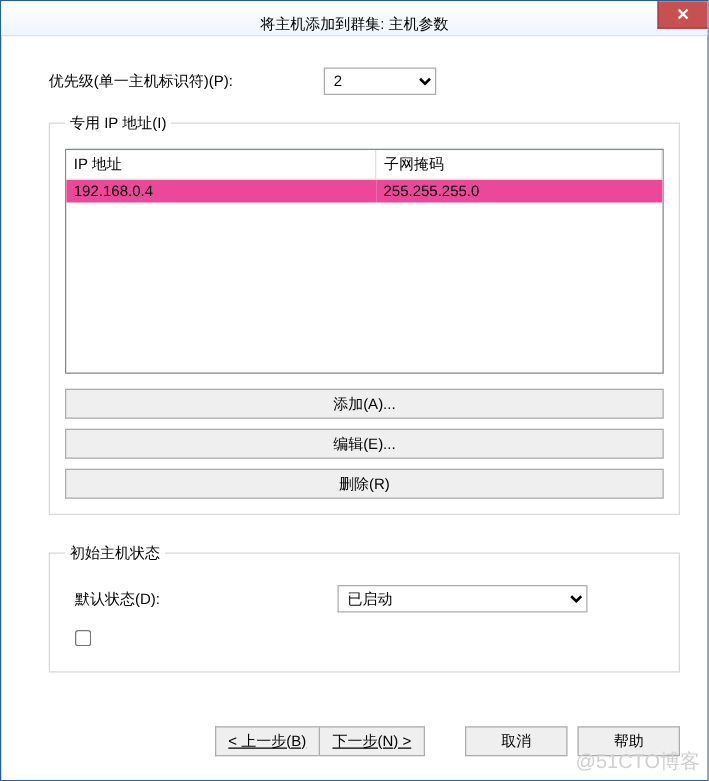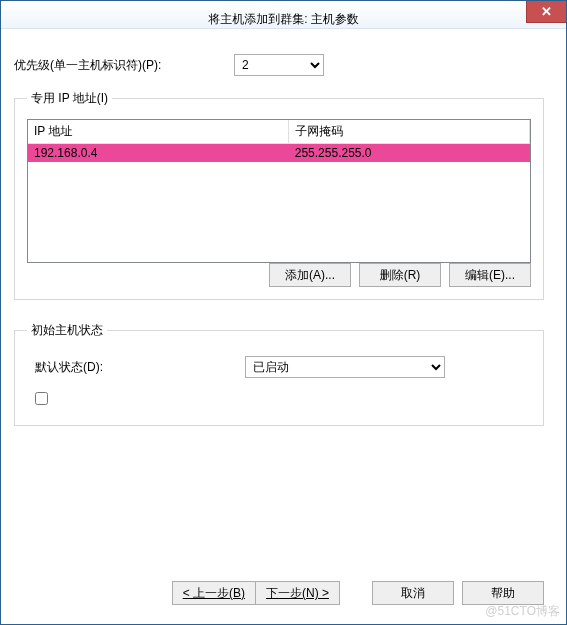--- a/index.html
+++ b/index.html
@@ -46,21 +46,21 @@
     font-family: Arial, sans-serif;
     font-size: 13px;
     font-weight: bold;
     border: 1px solid #a33d3d;
     border-top: none;
     border-right: none;
     cursor: default;
   }
   .content {
     flex: 1;
-    padding: 25px 22px 15px 13px;
+    padding: 25px 22px 15px 38px;
     display: flex;
     flex-direction: column;
   }
   .row {
     display: flex;
     align-items: center;
     margin-bottom: 14px;
   }
   .row label {
     width: 220px;
@@ -79,21 +79,21 @@
     padding: 12px 12px 12px 12px;
     margin: 0 0 22px 0;
   }
   legend {
     padding: 0 4px;
     font-size: 12px;
   }
   .table-container {
     border: 1px solid #828790;
     background: #fff;
-    height: 144px;
+    height: 180px;
     overflow: auto;
   }
   table {
     width: 100%;
     border-collapse: collapse;
     font-size: 12px;
   }
   thead th {
     text-align: left;
     font-weight: normal;
@@ -104,20 +104,22 @@
     height: 20px;
   }
   tbody td {
     padding: 2px 6px;
     background: #ec4899;
   }
   .btn-row {
     display: flex;
     justify-content: flex-end;
     gap: 8px;
+    margin-top: 12px;
+    flex-direction: column;
   }
   button, .btn {
     font-family: inherit;
     font-size: 12px;
     height: 24px;
     min-width: 82px;
     padding: 0 10px;
     background: #efefef;
     border: 1px solid #acacac;
     cursor: default;
@@ -141,21 +143,21 @@
     display: flex;
     justify-content: flex-end;
     align-items: center;
     gap: 8px;
     padding: 0 0 4px 0;
   }
   .footer .nav-group { display:flex; gap:0; margin-right:24px;text-decoration:underline;}
   .footer .nav-group button:first-child{ border-right:none;}
   .watermark {
     position:absolute; right:6px; bottom:4px;
-    color:#d0d0d0; font-size:12px; pointer-events:none;
+    color:#d0d0d0; font-size:16px; pointer-events:none;
   }
 </style>
 </head>
 <body>
 
 <div class="window">
   <div class="titlebar">
     <span class="title">将主机添加到群集: 主机参数</span>
     <div class="close-btn">
       <span>✕</span>
@@ -184,22 +186,22 @@
           <tbody>
             <tr>
               <td>192.168.0.4</td>
               <td>255.255.255.0</td>
             </tr>
           </tbody>
         </table>
       </div>
       <div class="btn-row">
         <button>添加(A)...</button>
+        <button>编辑(E)...</button>
         <button>删除(R)</button>
-        <button>编辑(E)...</button>
       </div>
     </fieldset>
 
     <fieldset>
       <legend>初始主机状态</legend>
       <div class="status-row">
         <label>默认状态(D):</label>
         <select class="status-select">
           <option>已启动</option>
         </select>

